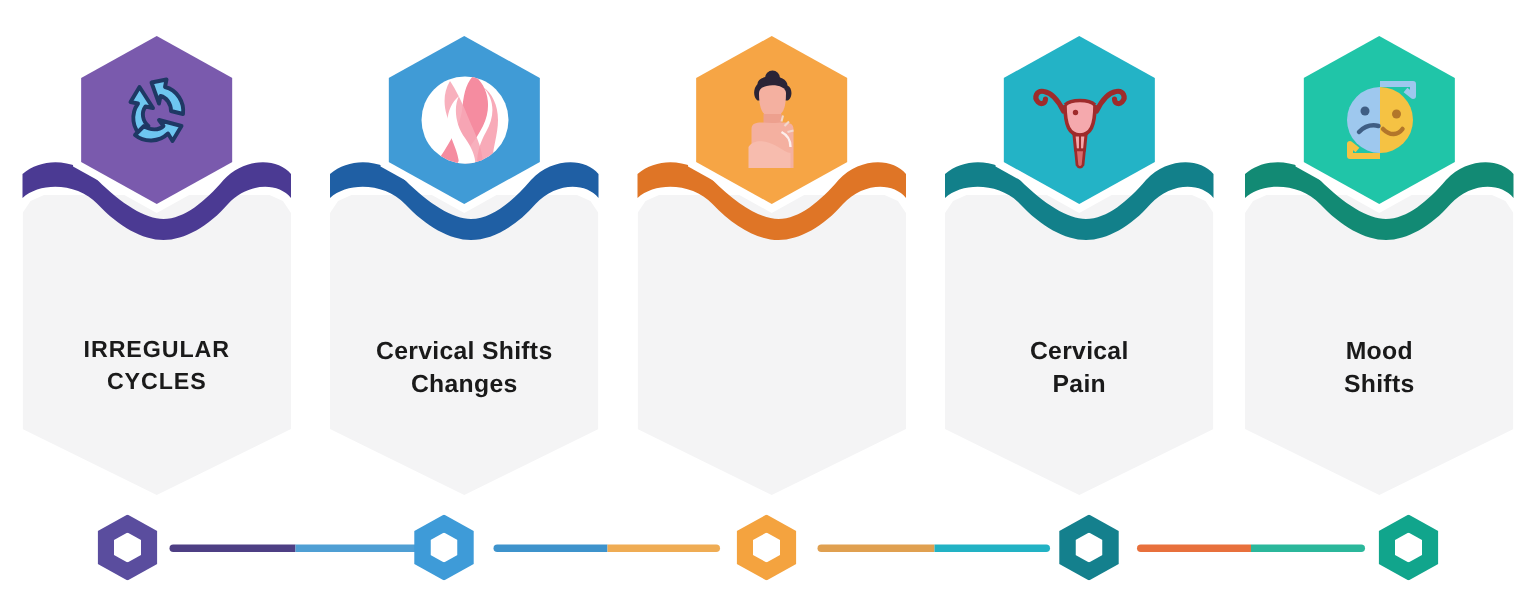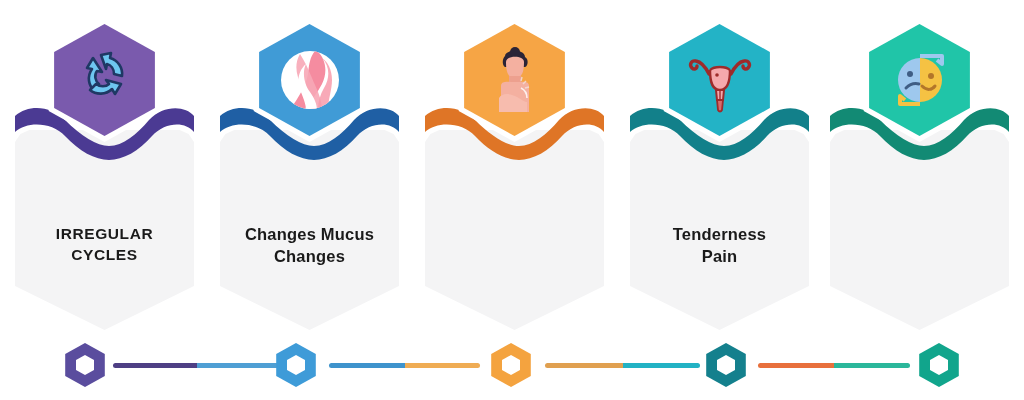--- a/index.html
+++ b/index.html
@@ -203,21 +203,21 @@
                   <circle cx="40" cy="40" r="29"></circle>
                 </clipPath>
               <path d="M46,10 C56,18 58,32 52,44 C47,54 40,62 34,70 L20,70 C28,58 36,46 38,34 C39,24 40,16 46,10 Z" fill="#f58ca0"></path>
               <path d="M30,14 C24,24 26,36 32,46 C37,55 40,62 40,70 L52,70 C52,58 46,48 42,38 C38,28 34,20 30,14 Z" fill="#f7a7b6" opacity="0.9"></path>
               <path d="M36,24 C32,32 34,44 40,52 C45,59 47,65 47,70 L36,70 C36,62 31,54 29,46 C27,38 30,29 36,24 Z" fill="#ffffff"></path>
               <path d="M52,18 C60,26 60,38 54,48 C50,55 48,62 48,70 L58,70 C58,60 62,50 62,40 C62,30 58,22 52,18 Z" fill="#f79bac" opacity="0.85"></path>
             </g>
           </svg>
         </div>
       </div>
-      <div class="card-label">Changes Mucus
+      <div class="card-label">Cervical Shifts
 Changes</div>
     </div>
 
     <div class="card" style="left:417px;">
       <div class="card-body"></div>
       <div class="wave">
         <svg viewBox="0 0 183 58" preserveAspectRatio="none">
           <path d="M2,14 C16,2 38,4 52,18 C68,34 84,44 96,44 C110,44 124,32 136,18 C150,3 172,3 181,14 L181,30 C172,19 152,20 139,34 C126,49 110,58 96,58 C82,58 66,49 52,34 C39,20 14,19 2,30 Z" fill="#df7526"></path>
         </svg>
       </div>
@@ -260,21 +260,21 @@
             <path d="M30,30 C30,44 33,50 40,50 C47,50 50,44 50,30 C46,26 34,26 30,30 Z" fill="#f5a9ad"></path>
             <path d="M30,30 C30,44 33,50 40,50 C47,50 50,44 50,30" stroke="#9e2b2b" stroke-width="2.4" fill="none"></path>
             <path d="M30,30 C34,26 46,26 50,30" stroke="#9e2b2b" stroke-width="2.4" fill="none"></path>
             <path d="M36,50 L44,50 L43,60 L37,60 Z" fill="#f5a9ad" stroke="#9e2b2b" stroke-width="2"></path>
             <path d="M37,60 L43,60 L42,70 C41,72 39,72 38,70 Z" fill="#d96c6c" stroke="#9e2b2b" stroke-width="1.8"></path>
             <line x1="40" y1="50" x2="40" y2="60" stroke="#9e2b2b" stroke-width="1.4"></line>
             <circle cx="37" cy="35" r="1.8" fill="#9e2b2b"></circle>
           </svg>
         </div>
       </div>
-      <div class="card-label">Tenderness
+      <div class="card-label">Cervical
 Pain</div>
     </div>
 
     <div class="card" style="left:822px;">
       <div class="card-body"></div>
       <div class="wave">
         <svg viewBox="0 0 183 58" preserveAspectRatio="none">
           <path d="M2,14 C16,2 38,4 52,18 C68,34 84,44 96,44 C110,44 124,32 136,18 C150,3 172,3 181,14 L181,30 C172,19 152,20 139,34 C126,49 110,58 96,58 C82,58 66,49 52,34 C39,20 14,19 2,30 Z" fill="#128a74"></path>
         </svg>
       </div>
@@ -287,20 +287,22 @@
             <path d="M40,64 L20,64 L20,56 L25,60" stroke="#f5c243" stroke-width="4" fill="none" stroke-linejoin="round"></path>
             <path d="M40,18 A22,22 0 0,0 40,62 Z" fill="#9ec8ee"></path>
             <path d="M40,18 A22,22 0 0,1 40,62 Z" fill="#f5c243"></path>
             <circle cx="30" cy="34" r="3" fill="#3f5e84"></circle>
             <circle cx="51" cy="36" r="3" fill="#b3762a"></circle>
             <path d="M26,48 C30,44 35,43 39,44" stroke="#3f5e84" stroke-width="3" fill="none" stroke-linecap="round"></path>
             <path d="M42,46 C47,51 52,50 55,46" stroke="#b3762a" stroke-width="3" fill="none" stroke-linecap="round"></path>
           </svg>
         </div>
       </div>
+      <div class="card-label">Mood
+Shifts</div>
     </div>
 
   </div>
 
   <div class="timeline">
 
     <div class="tl-seg" style="left:113px; width:168px;">
       <div class="half a" style="background:#4e3f84;"></div>
       <div class="half b" style="background:#4f9fd4;"></div>
     </div>

